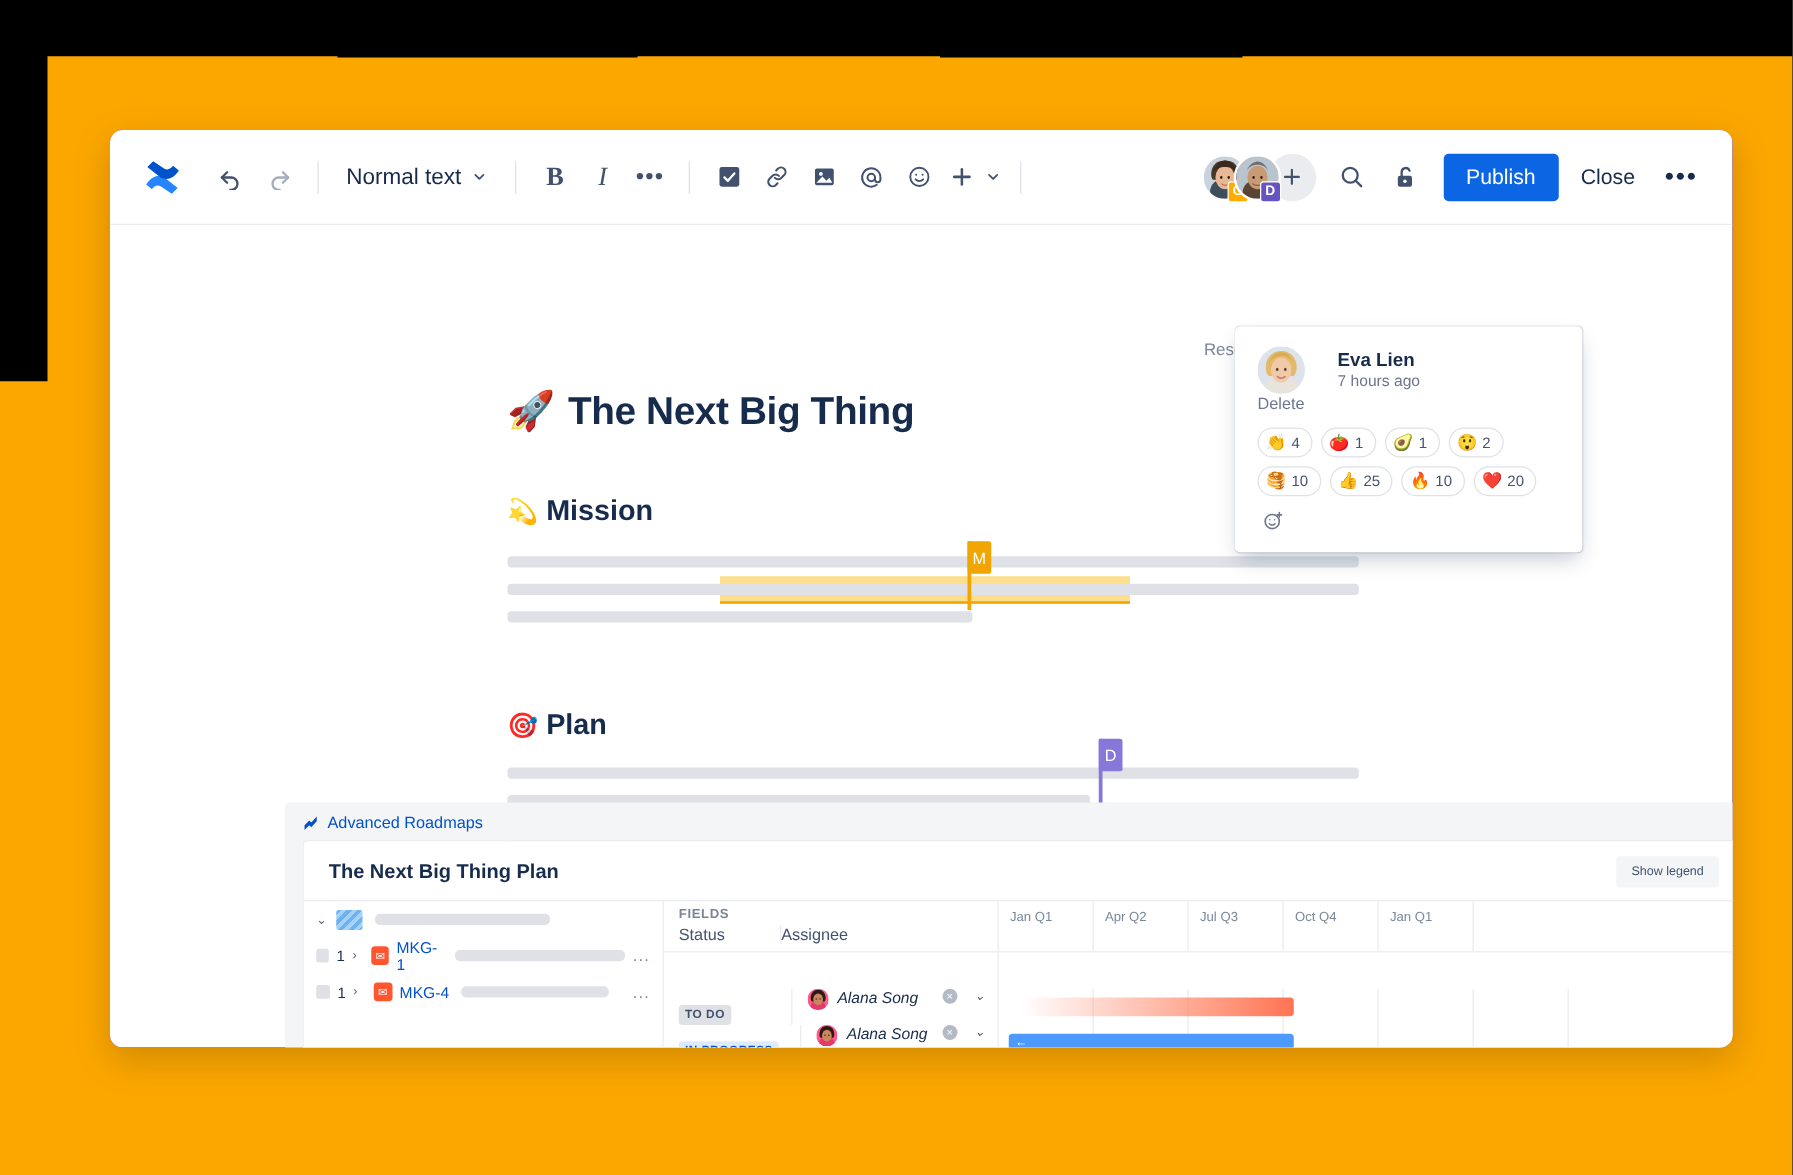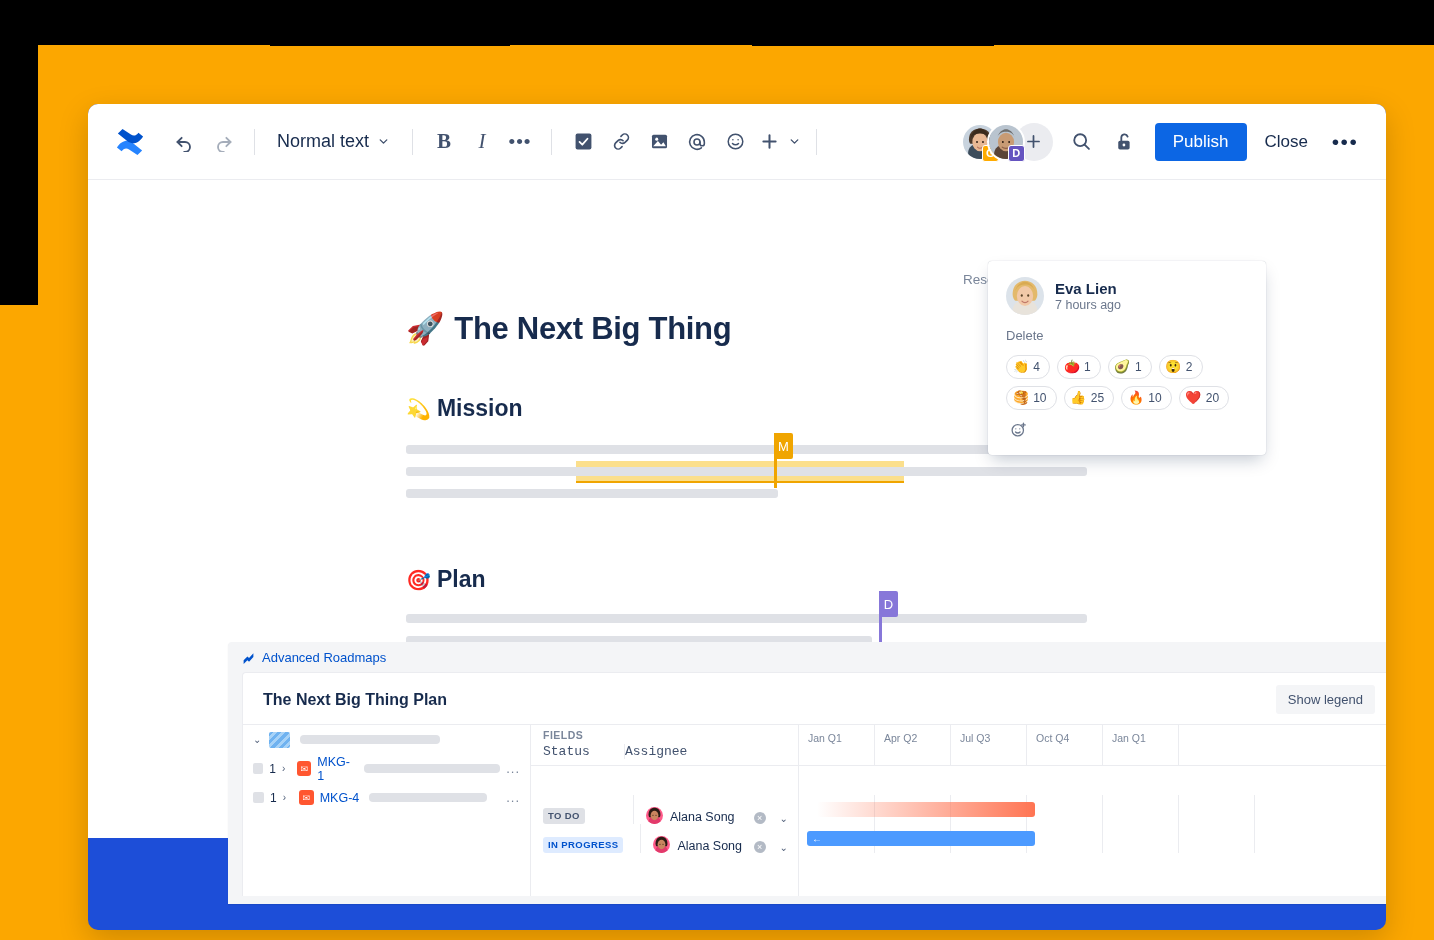--- a/index.html
+++ b/index.html
@@ -25,22 +25,22 @@
     width: 240px; height: 46px; background: #000;
   }
   .black-notch-top2 {
     position: absolute; left: 752px; top: 0px;
     width: 242px; height: 46px; background: #000;
   }
 
   
   .card {
     position: absolute; left: 88px; top: 104px;
-    width: 1298px; height: 826px;
-    background: #1d4ed8; border-radius: 10px;
+    width: 1298px; height: 734px;
+    background: #6d28d9; border-radius: 10px;
     box-shadow: 0 10px 30px rgba(0,0,0,.18);
     overflow: hidden;
   }
   .toolbar {
     height: 76px; display: flex; align-items: center;
     padding: 0 22px 0 20px; border-bottom: 1px solid #EBECF0;
     background:#fff;
   }
   .tb-left { display: flex; align-items: center; gap: 0; }
   .logo { width: 44px; height: 40px; display:flex; align-items:center; justify-content:center; margin-right: 14px;}
@@ -124,21 +124,21 @@
     display:flex; align-items:center; justify-content:center;
   }
 
   
   .comment {
     position: absolute; left: 988px; top: 261px; width: 278px;
     background: #fff; border-radius: 4px;
     box-shadow: 0 0 1px rgba(9,30,66,.31), 0 8px 16px -4px rgba(9,30,66,.25);
     padding: 16px 18px 14px; z-index: 40;
   }
-  .c-head { display: flex; align-items: center; gap: 11px; margin-bottom: 13px; }
+  .c-head { display: flex; align-items: center; gap: 26px; }
   .c-av { width: 38px; height: 38px; border-radius: 50%; overflow:hidden; flex:0 0 38px;}
   .c-name { font-size: 15px; font-weight: 700; color: #172B4D; }
   .c-time { font-size: 12.5px; color: #6B778C; margin-top: 1px; }
   .c-text { font-size: 15px; color: #172B4D; line-height: 1.37; margin-bottom: 12px; }
   .c-delete { font-size: 13px; color: #6B778C; cursor: pointer; margin-bottom: 12px; }
   .reactions { display: flex; flex-wrap: wrap; gap: 7px; }
   .rx {
     display: flex; align-items: center; gap: 4px;
     border: 1px solid #DFE1E6; border-radius: 13px;
     padding: 2px 9px 2px 6px; font-size: 12px; color: #42526E;
@@ -167,36 +167,36 @@
     height: 224px; overflow: hidden;
     border: 1px solid #EBECF0; border-bottom: none;
   }
   .rm-head {
     display: flex; align-items: center; justify-content: space-between;
     padding: 12px 16px 10px 20px; border-bottom: 1px solid #EBECF0;
   }
   .rm-title { font-size: 16px; font-weight: 700; color: #172B4D; }
   .btn-legend {
     background: #F4F5F7; border: none; border-radius: 3px;
-    padding: 7px 12px; font-size: 13px; color: #42526E;
+    padding: 7px 12px; font-size: 10px; color: #42526E;
     cursor: pointer; font-family: inherit;
   }
   .rm-cols { display: flex; height: 183px; }
   .col-scope { width: 288px; border-right: 1px solid #EBECF0; }
   .col-fields { width: 268px; border-right: 1px solid #EBECF0; }
   .col-time { flex: 1; position: relative; }
   .scope-head {
     height: 41px; display: flex; align-items: flex-end;
     justify-content: space-between; padding: 0 14px 7px 20px;
     border-bottom: 1px solid #EBECF0;
   }
   .lbl-caps { font-size: 10.5px; letter-spacing: .5px; color: #7A869A; font-weight: 700; }
   .fields-head { height: 41px; border-bottom: 1px solid #EBECF0; position: relative; }
   .fields-head .lbl-caps { position: absolute; left: 12px; top: 4px; }
-  .fields-sub { display: flex; position: absolute; bottom: 6px; left: 0; right: 13px; font-family: Liberation Mono, monospace; }
+  .fields-sub { display: flex; position: absolute; bottom: 6px; left: 0; right: 13px; }
   .fields-sub div { font-size: 13px; color: #42526E; }
   .f-status { width: 93px; padding-left: 12px; }
   .f-assignee { border-left: 1px solid #EBECF0; }
   .time-head { height: 41px; display: flex; border-bottom: 1px solid #EBECF0; }
   .th-cell {
     width: 76px; font-size: 10.5px; color: #7A869A;
     padding: 7px 0 0 9px; border-right: 1px solid #EBECF0;
   }
   .th-cell:last-child { flex: 1; }
 
@@ -222,23 +222,24 @@
   }
 
   .field-row { height: 29px; display: flex; align-items: center; }
   .lozenge {
     font-size: 9.5px; font-weight: 700; letter-spacing: .4px;
     padding: 2.5px 5px; border-radius: 3px; margin-left: 12px; margin-top: 12px;
   }
   .lz-todo { background: #DFE1E6; color: #42526E; }
   .lz-prog { background: #DEEBFF; color: #0052CC; }
   .assignee-cell {
-    display:flex; align-items:flex-end; gap:7px; flex:1;
+    display:flex; align-items:flex-start; gap:7px; flex:1;
     padding-left: 12px; margin-left: 12px; border-left: 1px solid #EBECF0;
     height: 29px;
+    font-style: italic;
   }
   .a-av { width: 17px; height: 17px; border-radius: 50%; overflow:hidden; flex:0 0 17px;}
   .a-name { font-size: 12.5px; color: #172B4D; }
   .a-x {
     width: 12px; height: 12px; border-radius: 50%; background: #B3BAC5;
     color: #fff; font-size: 9px; display:flex; align-items:center;
     justify-content:center; margin-left:auto;
   }
   .a-cv { color: #505F79; font-size: 10px; margin: 0 10px 0 7px; }
 

